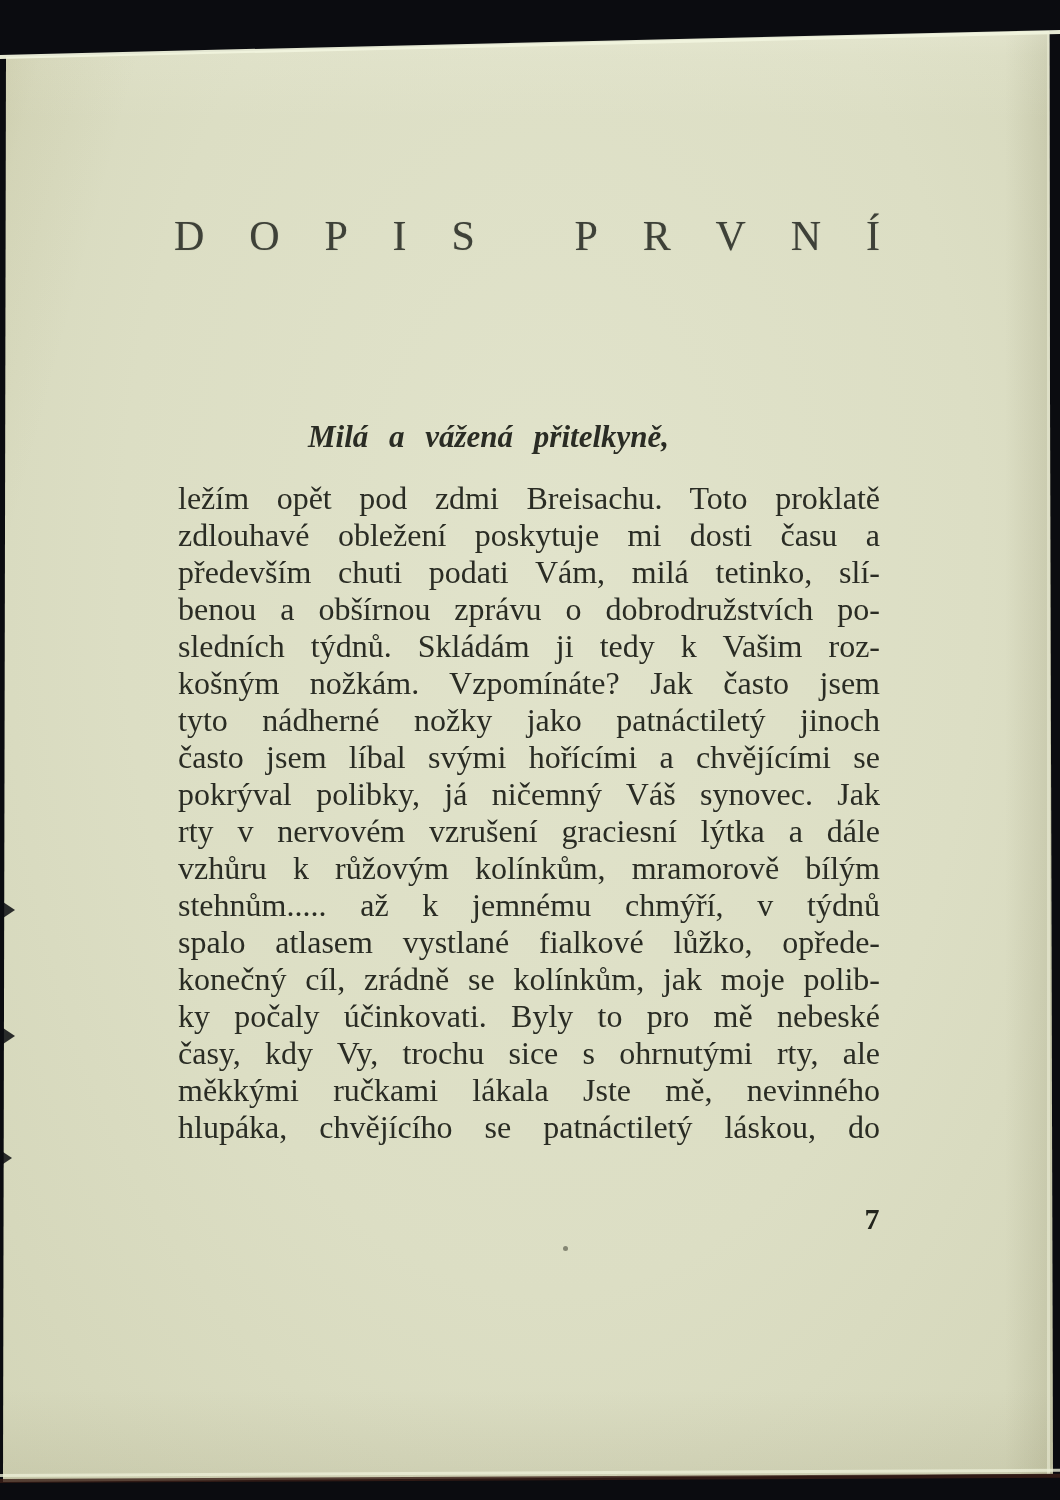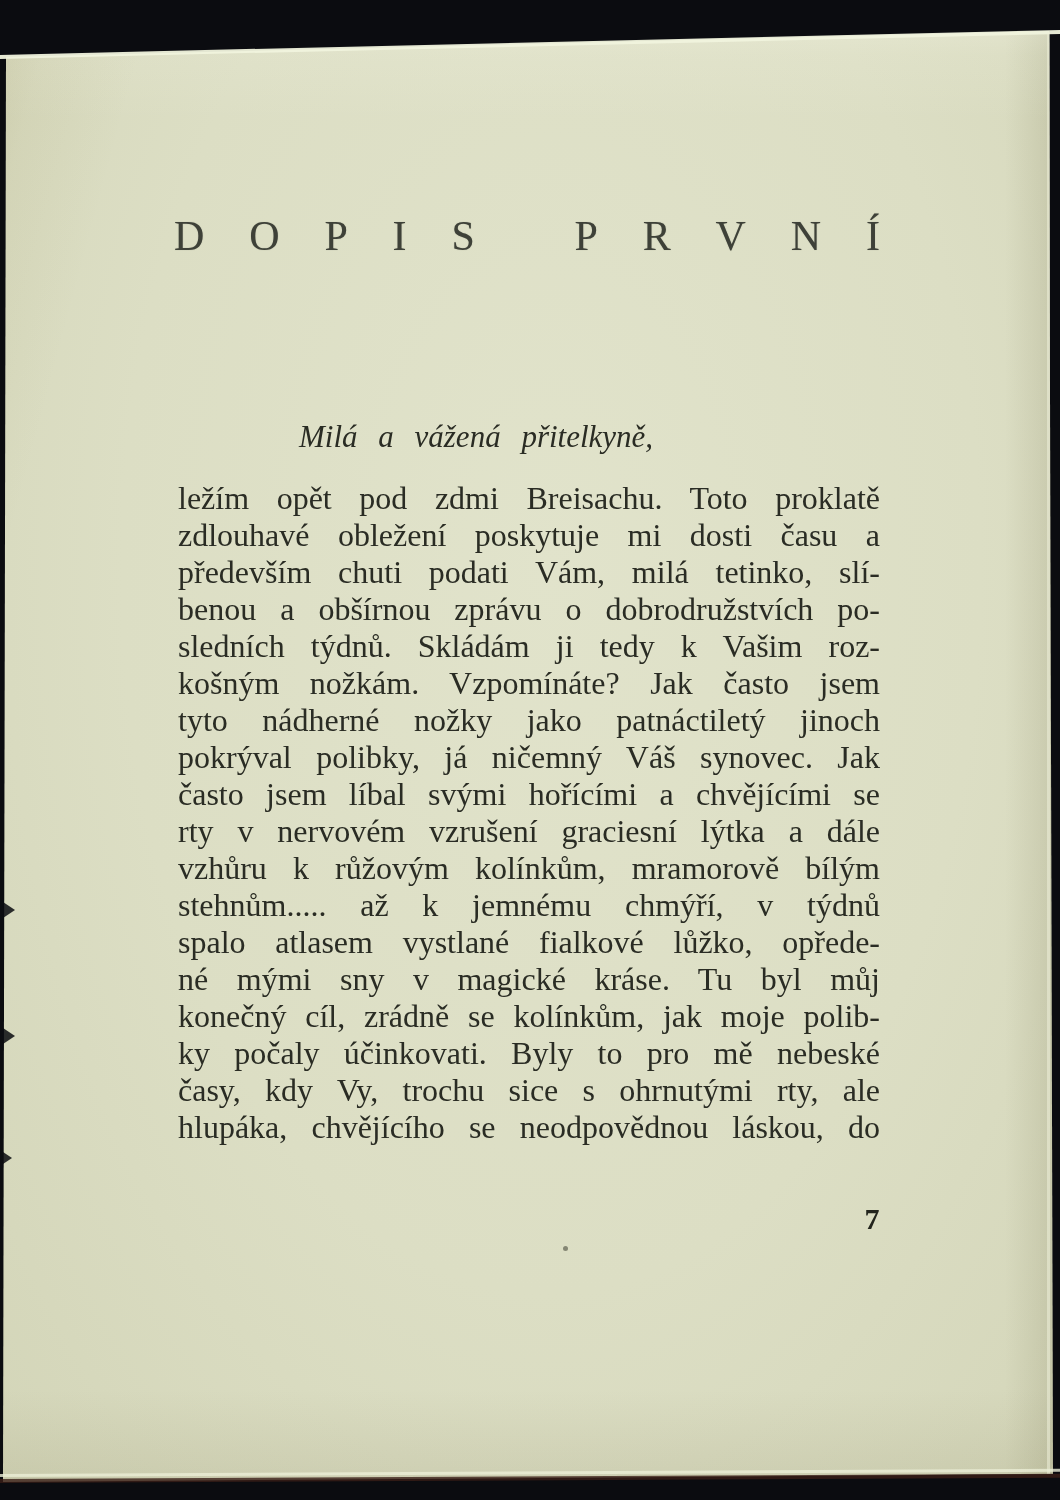--- a/index.html
+++ b/index.html
@@ -69,27 +69,28 @@
     position: absolute; left: 174px; top: 214px;
     width: 706px; height: 46px;
     display: flex; justify-content: space-between; align-items: flex-start;
     font-size: 42px; line-height: 44px;
     color: #3e4138;
     text-shadow: 0 0 1px rgba(62,65,56,0.35);
   }
   .heading .word-gap { width: 10px; }
 
   .salutation {
-    position: absolute; left: 299px; top: 419px;
+    position: absolute; left: 308px; top: 419px;
     width: 440px;
     font-style: italic;
     font-size: 31px; line-height: 36px;
     word-spacing: 13px;
     color: var(--ink, #2a2c24);
     white-space: nowrap;
+    font-weight: bold;
   }
 
   .body-text {
     position: absolute; left: 178px; top: 480px;
     width: 702px;
     font-size: 32px; line-height: 37px;
     color: var(--ink, #2a2c24);
   }
   .body-text .text-line {
     text-align: justify;
@@ -145,30 +146,30 @@
   <div class="salutation">Milá a vážená přitelkyně,</div>
 
   <div class="body-text">
       <div class="text-line">ležím opět pod zdmi Breisachu. Toto proklatě</div>
       <div class="text-line">zdlouhavé obležení poskytuje mi dosti času a</div>
       <div class="text-line">především chuti podati Vám, milá tetinko, slí-</div>
       <div class="text-line">benou a obšírnou zprávu o dobrodružstvích po-</div>
       <div class="text-line">sledních týdnů. Skládám ji tedy k Vašim roz-</div>
       <div class="text-line">košným nožkám. Vzpomínáte? Jak často jsem</div>
       <div class="text-line">tyto nádherné nožky jako patnáctiletý jinoch</div>
+      <div class="text-line">často jsem líbal svými hořícími a chvějícími se</div>
       <div class="text-line">pokrýval polibky, já ničemný Váš synovec. Jak</div>
-      <div class="text-line">často jsem líbal svými hořícími a chvějícími se</div>
       <div class="text-line">rty v nervovém vzrušení graciesní lýtka a dále</div>
       <div class="text-line">vzhůru k růžovým kolínkům, mramorově bílým</div>
       <div class="text-line">stehnům..... až k jemnému chmýří, v týdnů</div>
       <div class="text-line">spalo atlasem vystlané fialkové lůžko, opřede-</div>
-      <div class="text-line">né mými sny v magické kráse. Tu byl můj</div>
       <div class="text-line">konečný cíl, zrádně se kolínkům, jak moje polib-</div>
       <div class="text-line">ky počaly účinkovati. Byly to pro mě nebeské</div>
       <div class="text-line">časy, kdy Vy, trochu sice s ohrnutými rty, ale</div>
-      <div class="text-line">hlupáka, chvějícího se neodpovědnou láskou, do</div>
+      <div class="text-line">měkkými ručkami lákala Jste mě, nevinného</div>
+      <div class="text-line">hlupáka, chvějícího se patnáctiletý láskou, do</div>
     </div>
 
   <div class="page-number">7</div>
 
   <div class="speck"></div>
 
 </div>
 
 </body></html>

